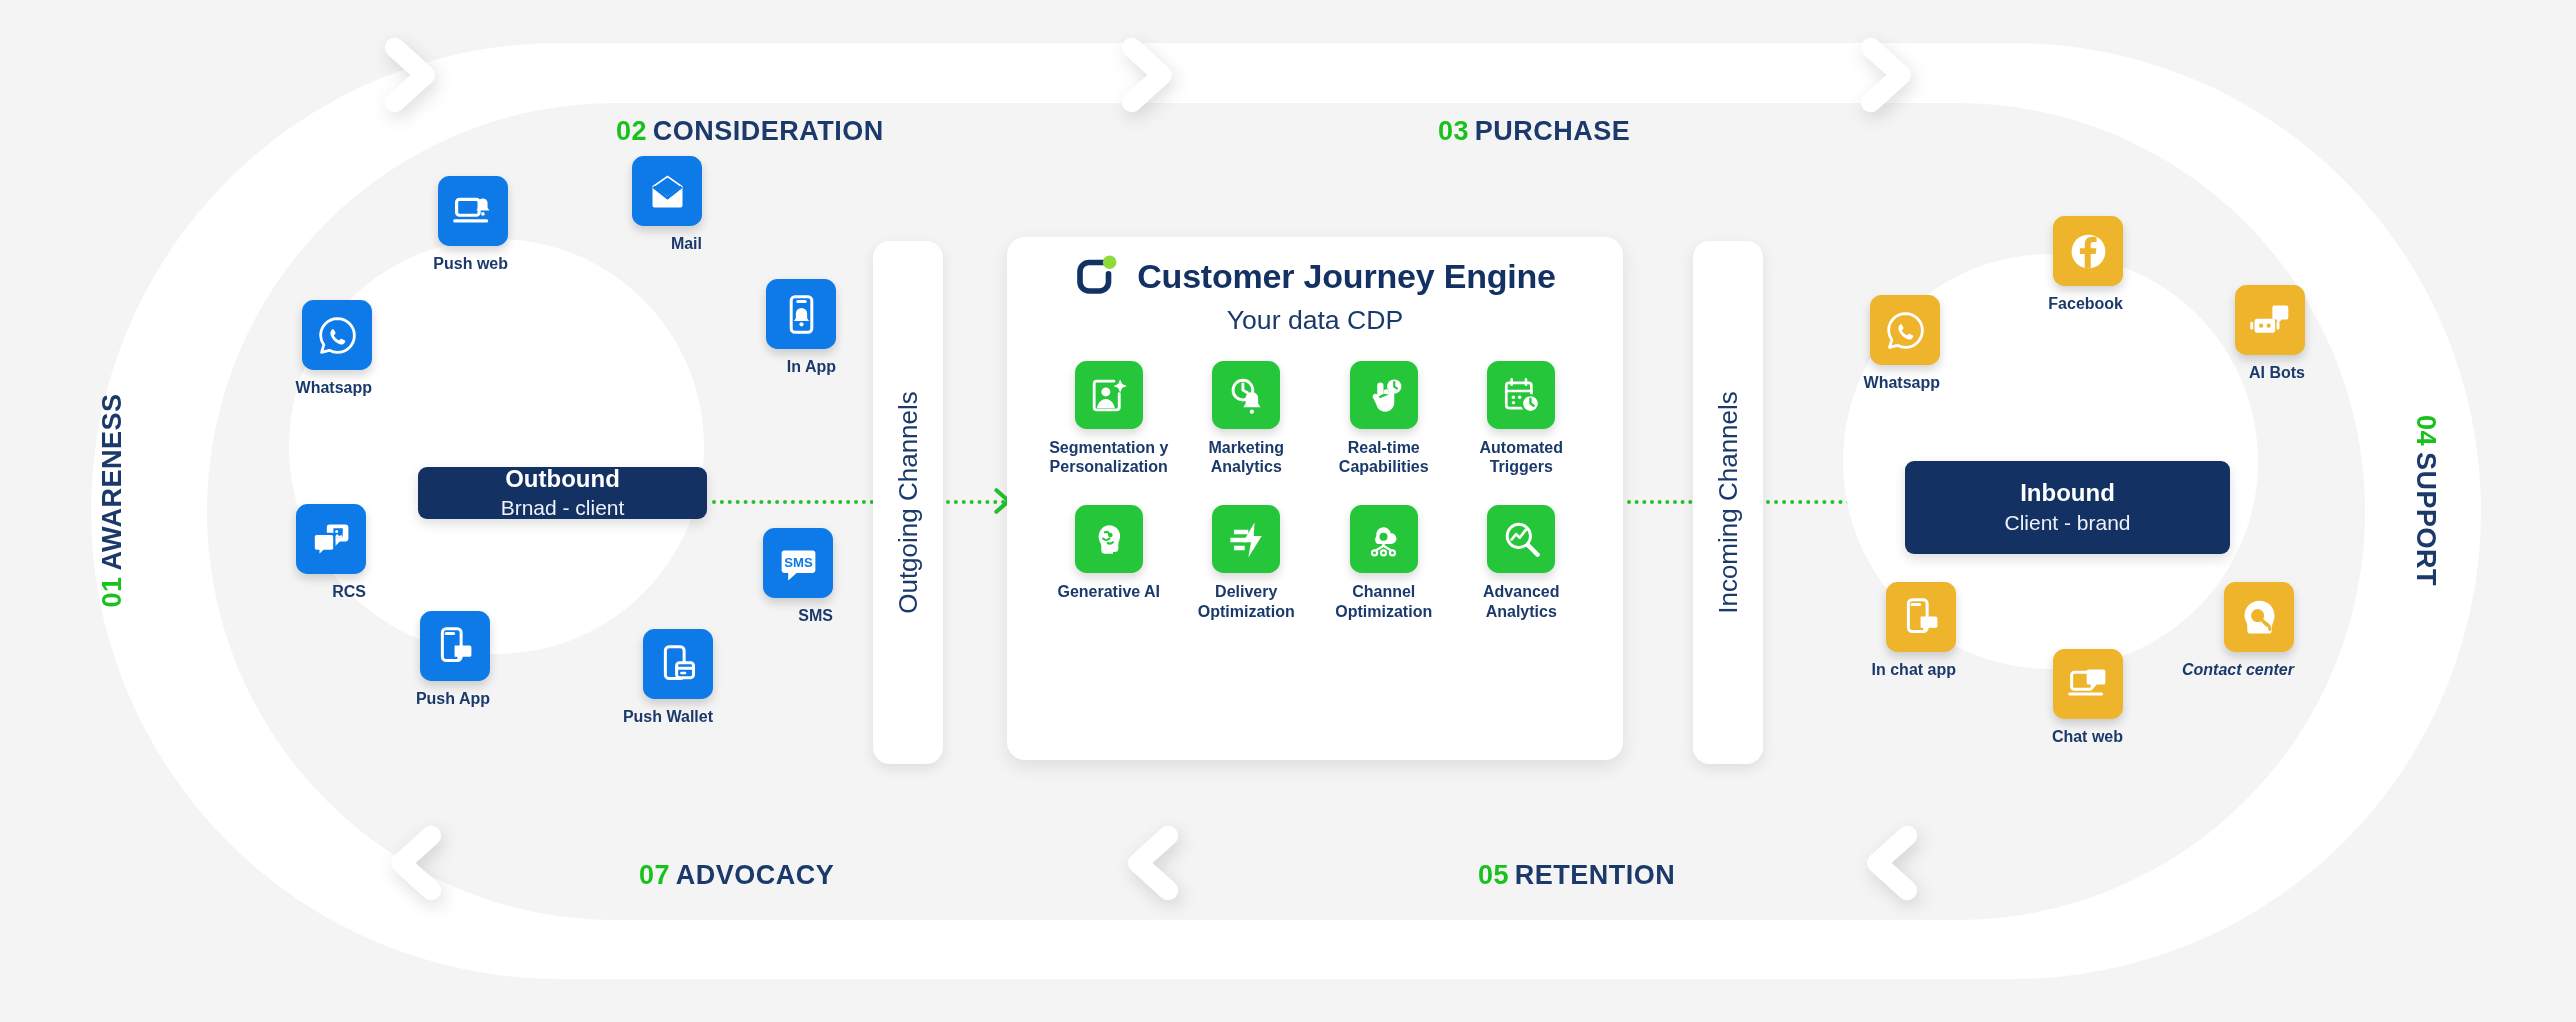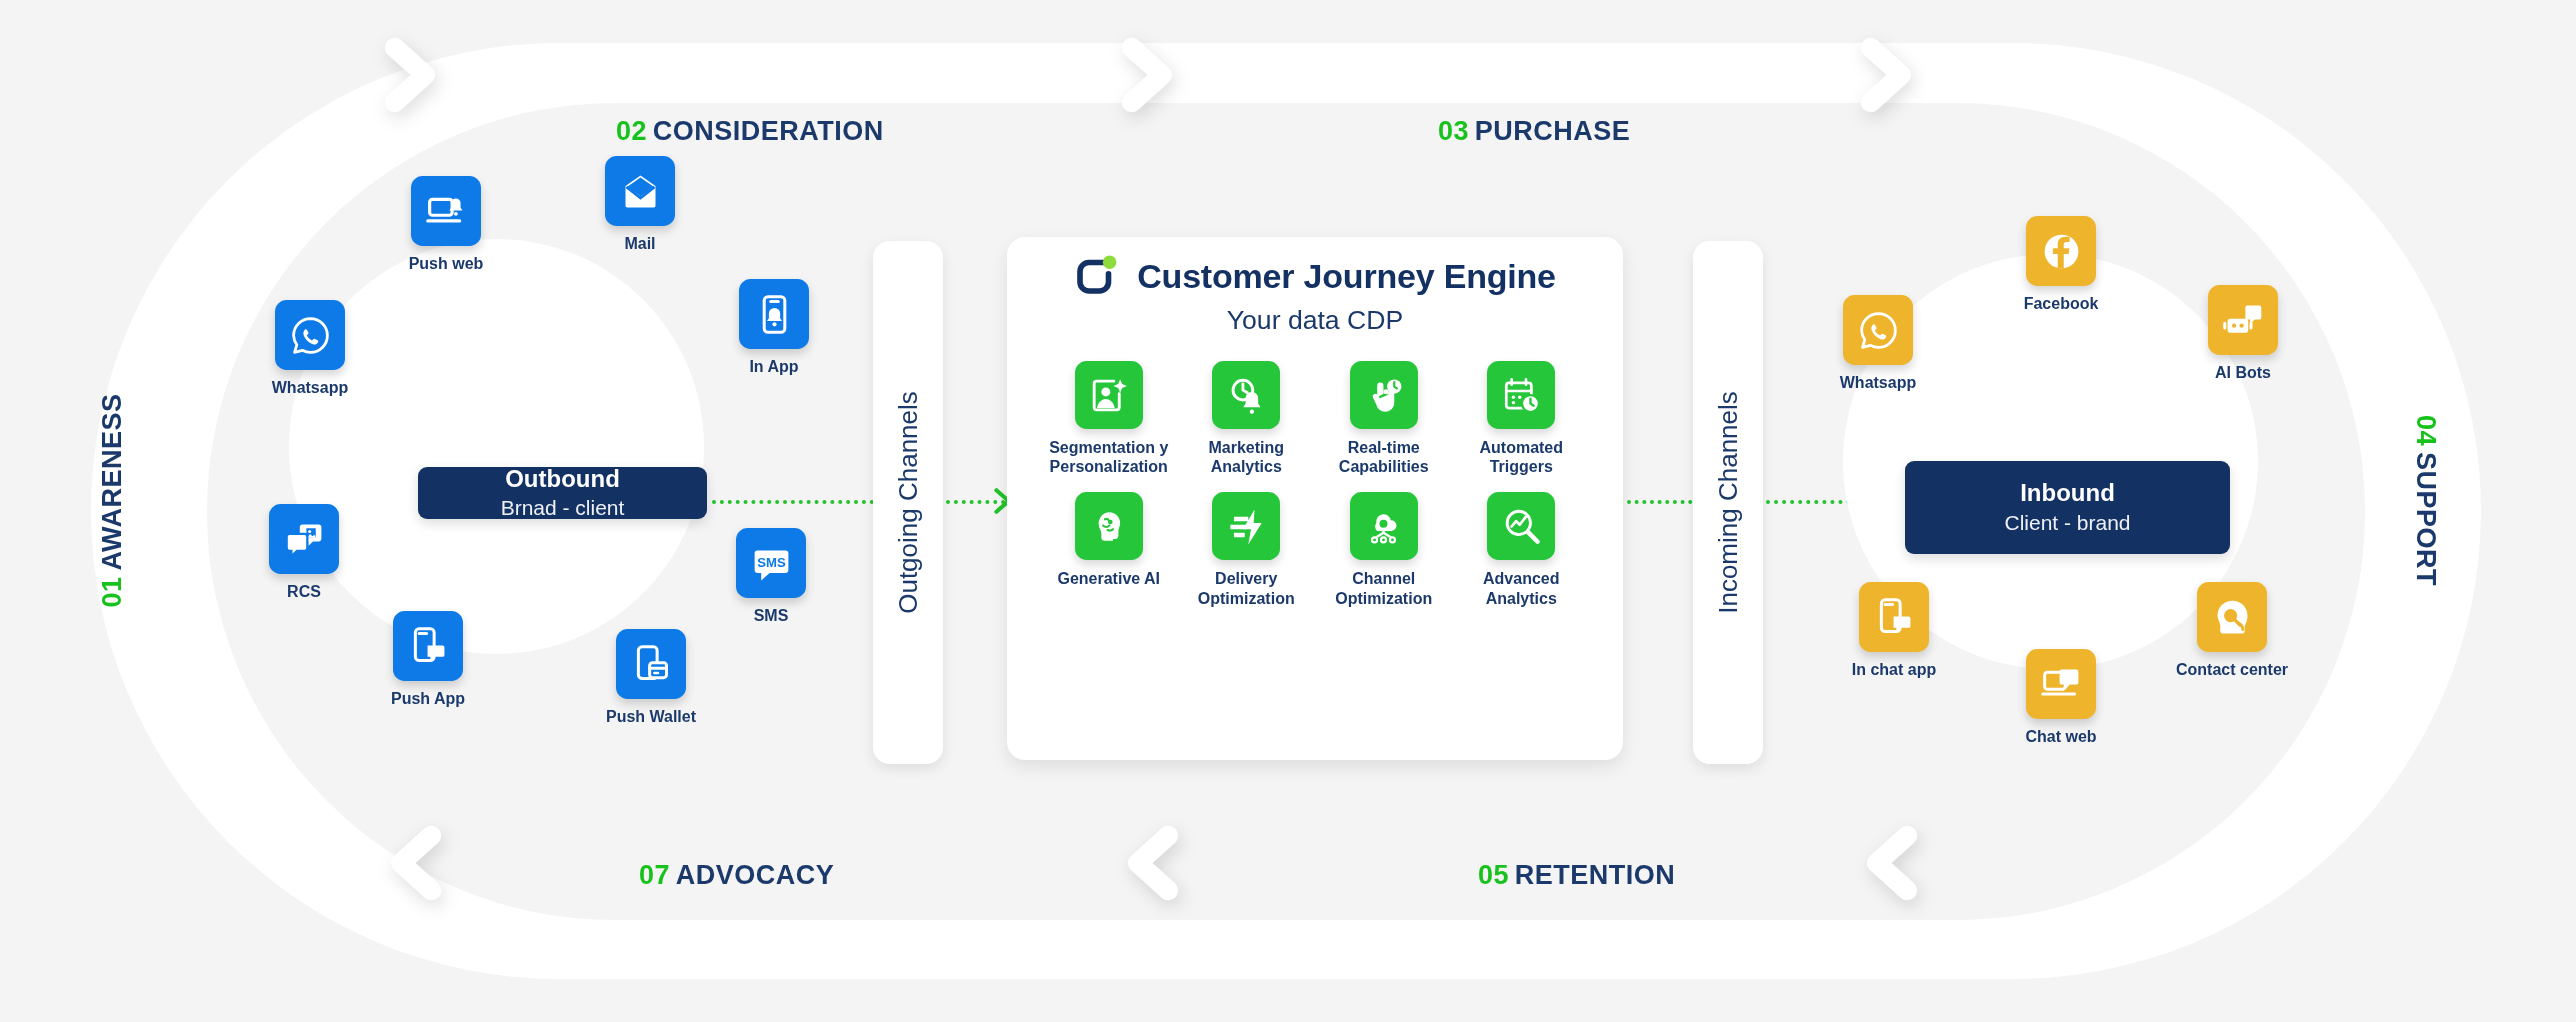--- a/index.html
+++ b/index.html
@@ -66,21 +66,21 @@
     box-shadow: 0 4.1px 11.6px rgba(0,0,0,0.13);
   }
   .hubcard .hub-title { font-size: 24px; font-weight: 700; line-height: 1.12; }
   .hubcard .hub-sub   { font-size: 21px; font-weight: 400; line-height: 1.2; margin-top: 2.5px; color: #eef2f8; }
 
   
   .chan {
     position: absolute;
     display: flex;
     flex-direction: column;
-    align-items: center;
+    align-items: flex-end;
     width: 124px;
     margin-left: -62px;
     margin-top: -35px;
   }
   .tile {
     width: 70px; height: 70px;
     border-radius: 11.6px;
     display: flex; align-items: center; justify-content: center;
     box-shadow: 0 5px 10px rgba(0,0,0,0.17);
   }
@@ -128,21 +128,21 @@
     border-radius: 18px;
     box-shadow: 0 6.6px 18px rgba(0,0,0,0.09);
   }
   .cdp-head { display: flex; align-items: center; justify-content: center; padding-top: 15px; gap: 18px; }
   .cdp-logo { width: 45px; height: 48px; }
   .cdp-title { font-size: 34px; font-weight: 700; color: #143163; letter-spacing: -0.2px; }
   .cdp-sub { text-align: center; font-size: 26.6px; color: #1b3a6b; margin-top: 5px; font-weight: 400; }
   .cdp-grid {
     display: grid;
     grid-template-columns: repeat(4, 1fr);
-    row-gap: 16px;
+    row-gap: 29px;
     padding: 25px 33px 0 33px;
   }
   .feat { display: flex; flex-direction: column; align-items: center; }
   .feat .ftile {
     width: 68px; height: 68px;
     border-radius: 11.6px;
     background: #26c63a;
     display: flex; align-items: center; justify-content: center;
     box-shadow: 0 5px 10px rgba(0,0,0,0.15);
   }
@@ -489,21 +489,21 @@
         <path d="M28 8h13a2 2 0 0 1 2 2v11a2 2 0 0 1-2 2h-5l-5 5v-5h-3a2 2 0 0 1-2-2V10a2 2 0 0 1 2-2z" fill="#fff" stroke="none"></path>
         <rect x="7" y="22" width="22" height="15" rx="3" fill="#fff" stroke="none"></rect>
         <circle cx="14" cy="29.5" r="2.3" fill="#eeb42c" stroke="none"></circle>
         <circle cx="22" cy="29.5" r="2.3" fill="#eeb42c" stroke="none"></circle>
         <path d="M4 27v5M32 27v5" stroke-width="3.2"></path>
       </svg>
     </div>
     <div class="cap">AI Bots</div>
   </div>
 
-  <div class="chan" style="left:2232px; top:617px;">
+  <div class="chan" style="left:2232px; top:617px;font-style:italic;">
     <div class="tile yellow">
       <svg viewBox="0 0 48 48">
         <path d="M24 6c9 0 16 7 16 16 0 6-3 9-3 13v3a3 3 0 0 1-3 3H14a3 3 0 0 1-3-3v-5c0-4-3-7-3-11C8 13 15 6 24 6z" fill="#fff"></path>
         <circle cx="22" cy="22" r="7" fill="#eeb42c"></circle>
         <path d="M26.5 26.5 L32 32" stroke="#eeb42c" stroke-width="3.6" stroke-linecap="round"></path>
         <path d="M30 30c3 1 5 4 5 7" fill="none" stroke="#eeb42c" stroke-width="3" stroke-linecap="round"></path>
       </svg>
     </div>
     <div class="cap">Contact center</div>
   </div>

